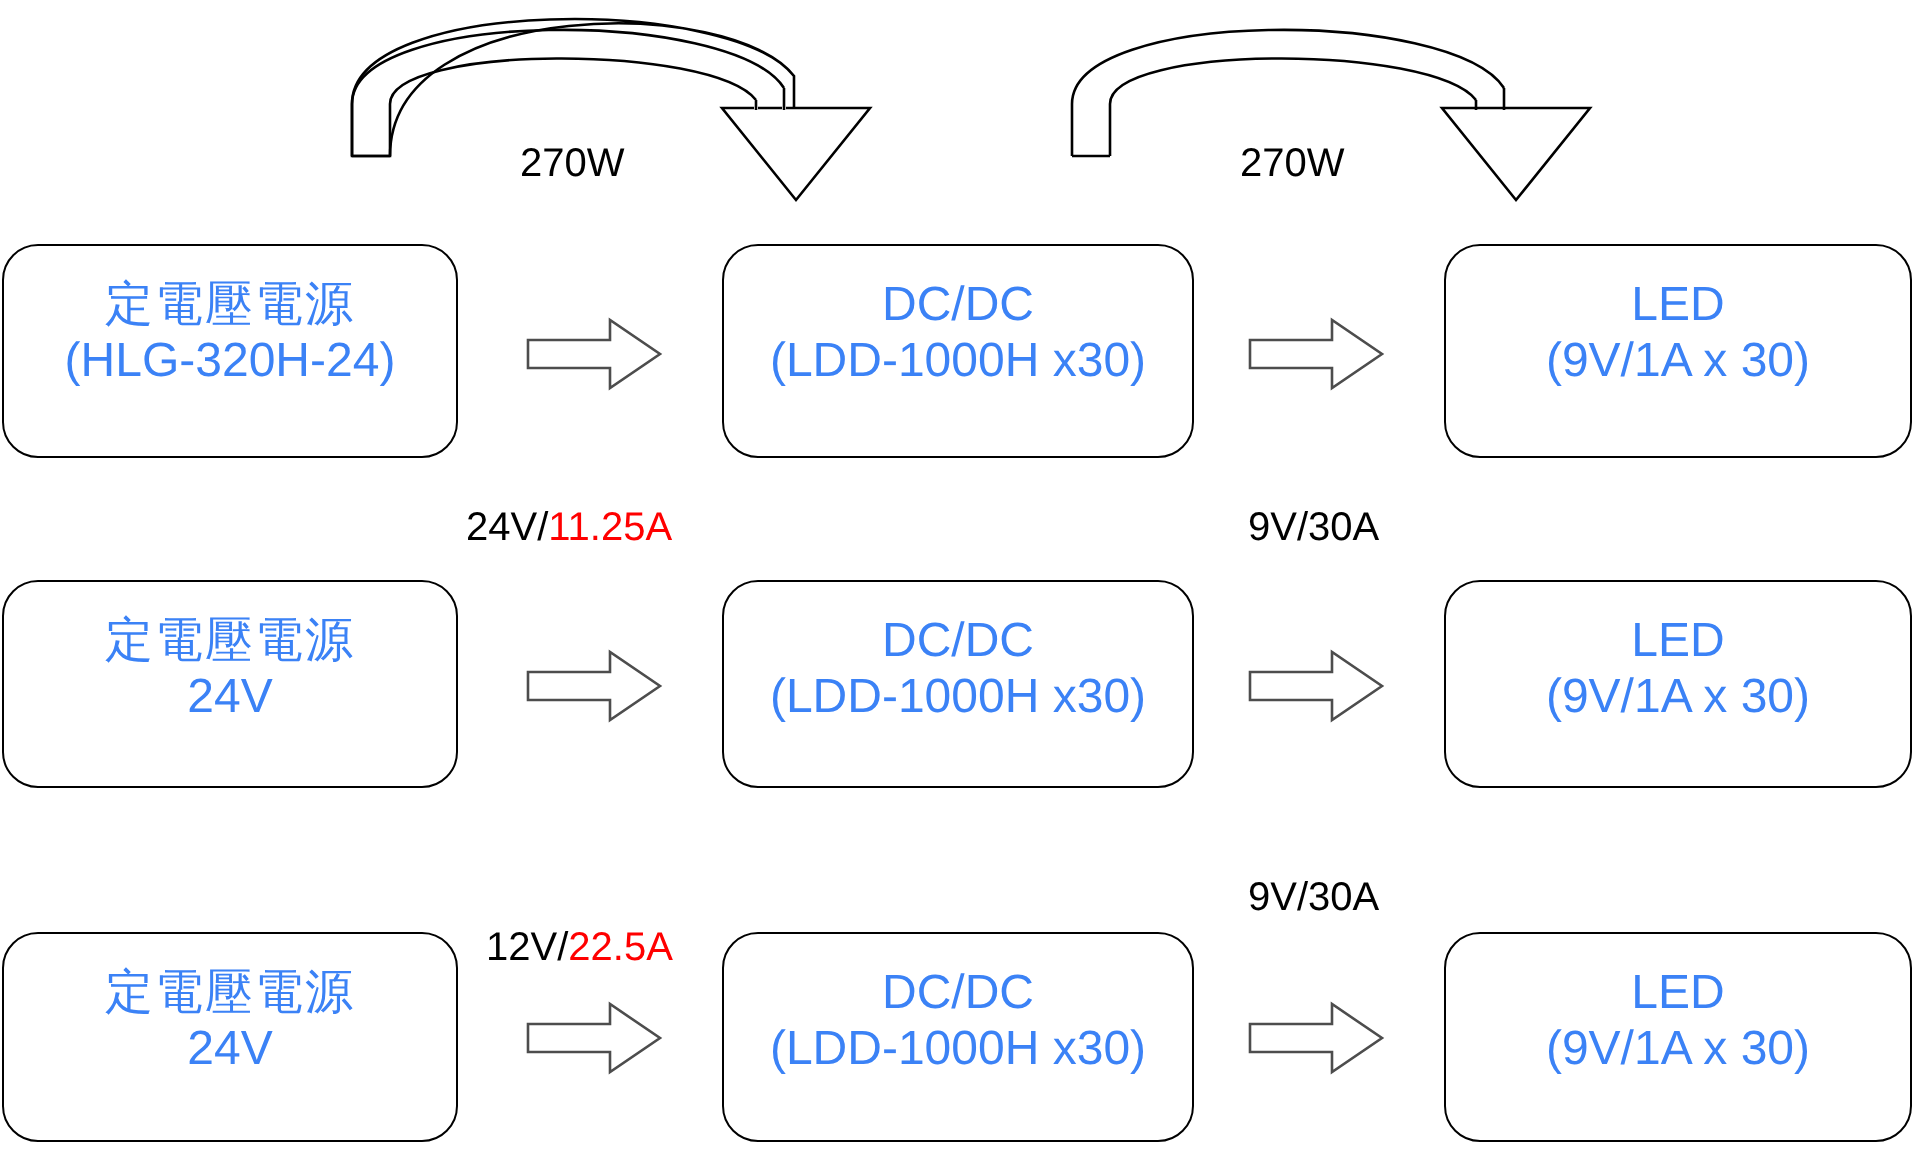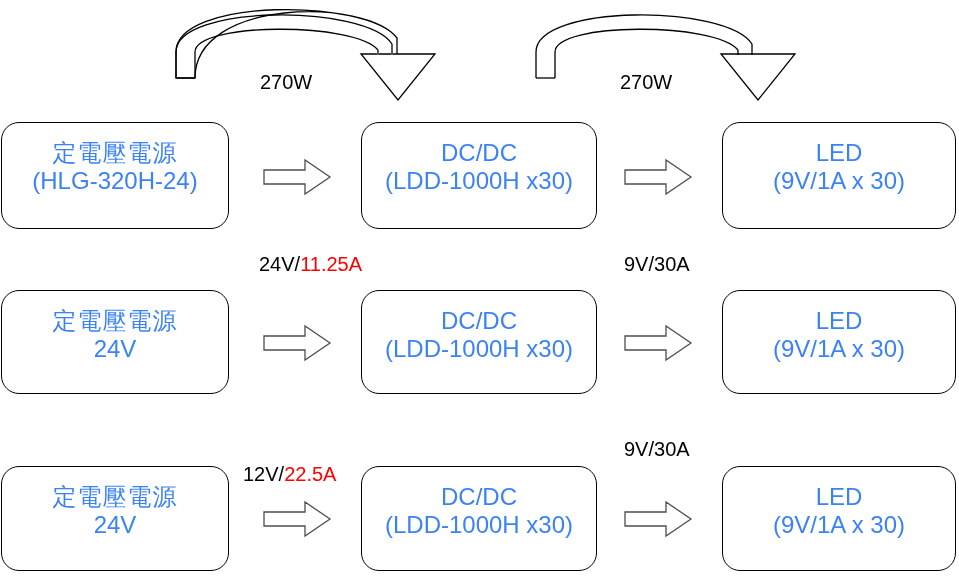--- a/index.html
+++ b/index.html
@@ -107,21 +107,21 @@
     <svg width="70" height="38" viewBox="0 0 70 38">
       <path d="M 2 12 L 43 12 L 43 2 L 68 19 L 43 36 L 43 26 L 2 26 Z" fill="#ffffff" stroke="#4d4d4d" stroke-width="1.3" stroke-linejoin="miter"></path>
     </svg>
   </div>
   <div class="blockarrow" style="left:623px; top:158px;">
     <svg width="70" height="38" viewBox="0 0 70 38">
       <path d="M 2 12 L 43 12 L 43 2 L 68 19 L 43 36 L 43 26 L 2 26 Z" fill="#ffffff" stroke="#4d4d4d" stroke-width="1.3" stroke-linejoin="miter"></path>
     </svg>
   </div>
 
-  <div class="flowlabel" style="left:259px; top:252px;">
+  <div class="flowlabel" style="left:233px; top:252px;">
     <span>24V/</span><span class="red">11.25A</span>
   </div>
   <div class="flowlabel" style="left:624px; top:252px;">
     <span>9V/30A</span><span class="red"></span>
   </div>
 
   <div class="box" style="left:1px; top:290px; width:228px; height:104px;">
     <div class="line cjk">定電壓電源</div>
     <div class="line">24V</div>
   </div>

